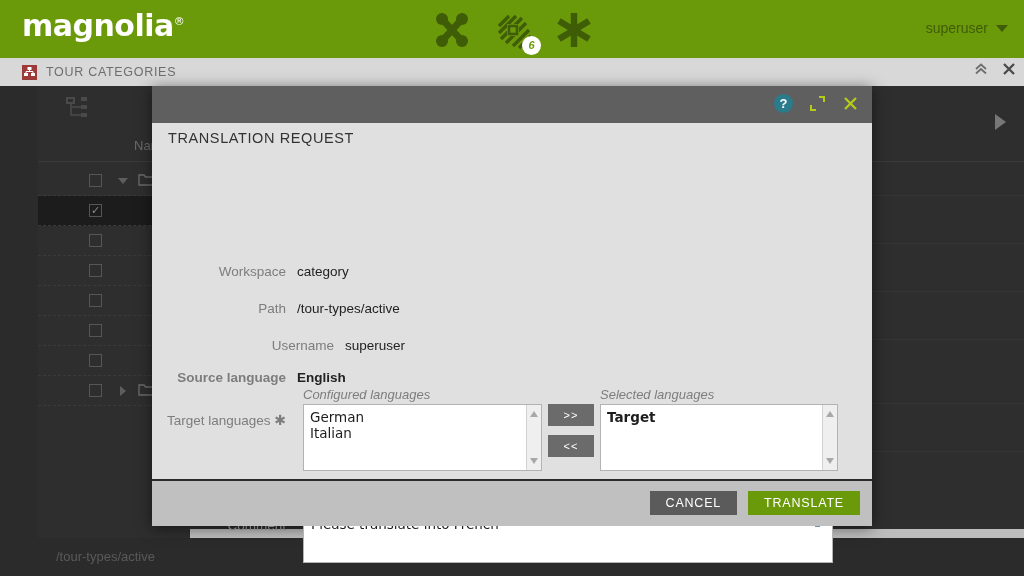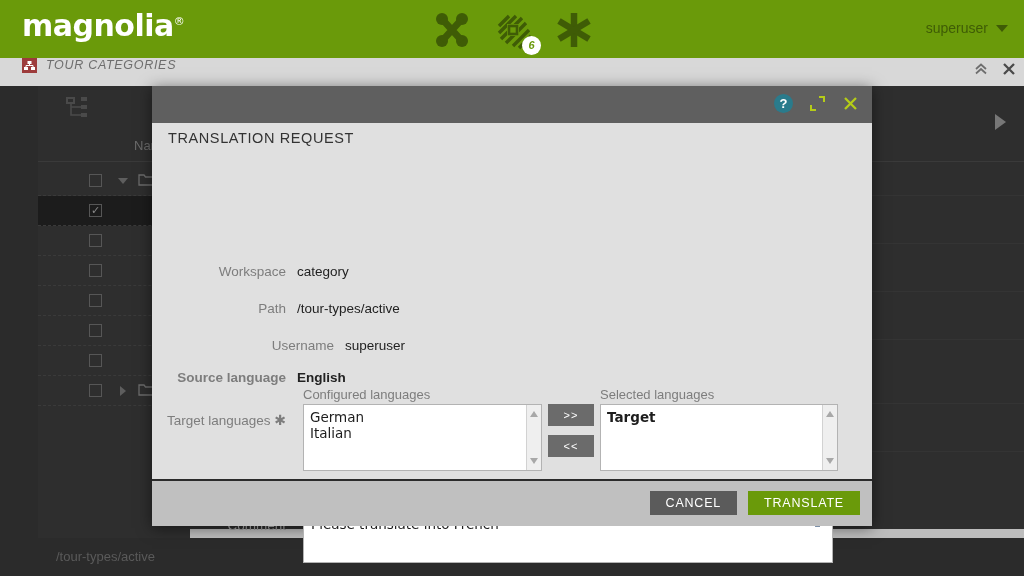--- a/index.html
+++ b/index.html
@@ -80,23 +80,22 @@
 
   
   .appbar {
     position: absolute; left: 0; top: 58px;
     width: 1024px; height: 28px;
     background: #d8d8d8;
   }
   .appbar-tab {
     position: absolute; left: 22px; top: 0;
     height: 28px;
-    display: flex; align-items: flex-start; gap: 9px;
+    display: flex; align-items: center; gap: 9px;
     cursor: pointer;
-    font-style: italic;
   }
   .appbar-icon {
     width: 15px; height: 15px;
     background: #9d3b3b;
     display: flex; align-items: center; justify-content: center;
   }
   .appbar-title {
     color: #6e6e6e;
     font-size: 12.5px;
     letter-spacing: 0.7px;
@@ -274,21 +273,21 @@
     line-height: 20px;
   }
 
   
   .dual {
     position: absolute; left: 151px; top: 235px;
     width: 535px; height: 84px;
   }
   .dual-caption {
     position: absolute; top: 0;
-    color: #7d7d7d; font-size: 13px;
+    color: #7d7d7d; font-size: 13px; font-style: italic;
   }
   .dual-caption.left { left: 0; }
   .dual-caption.right { left: 297px; }
   .listbox {
     position: absolute; top: 17px;
     height: 67px;
     background: #ffffff;
     border: 1px solid #b3b3b3;
     display: flex;
   }

